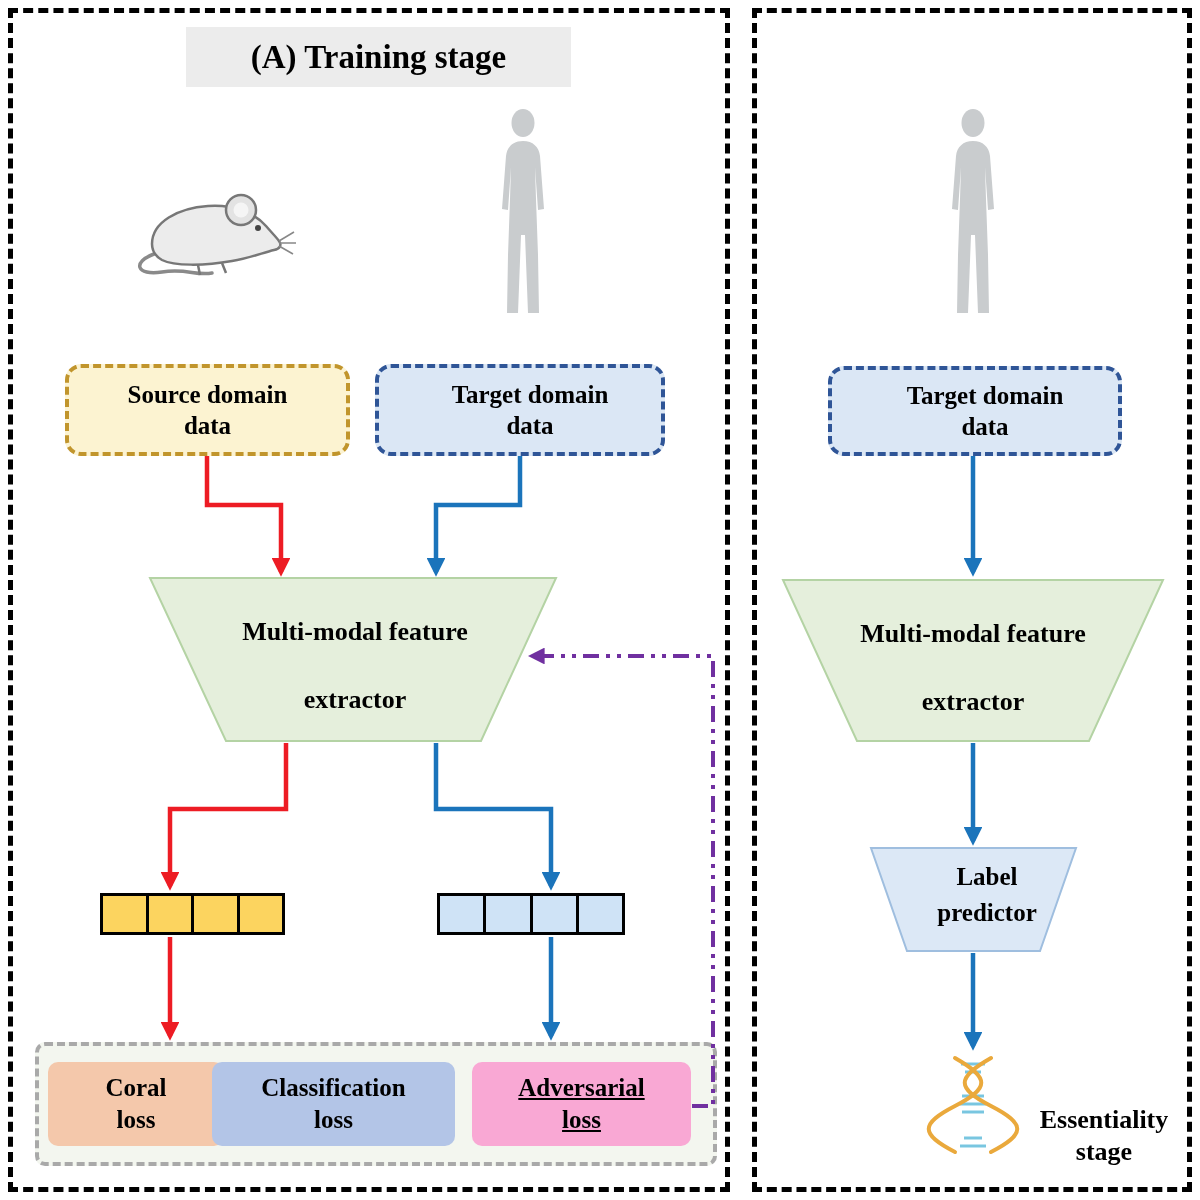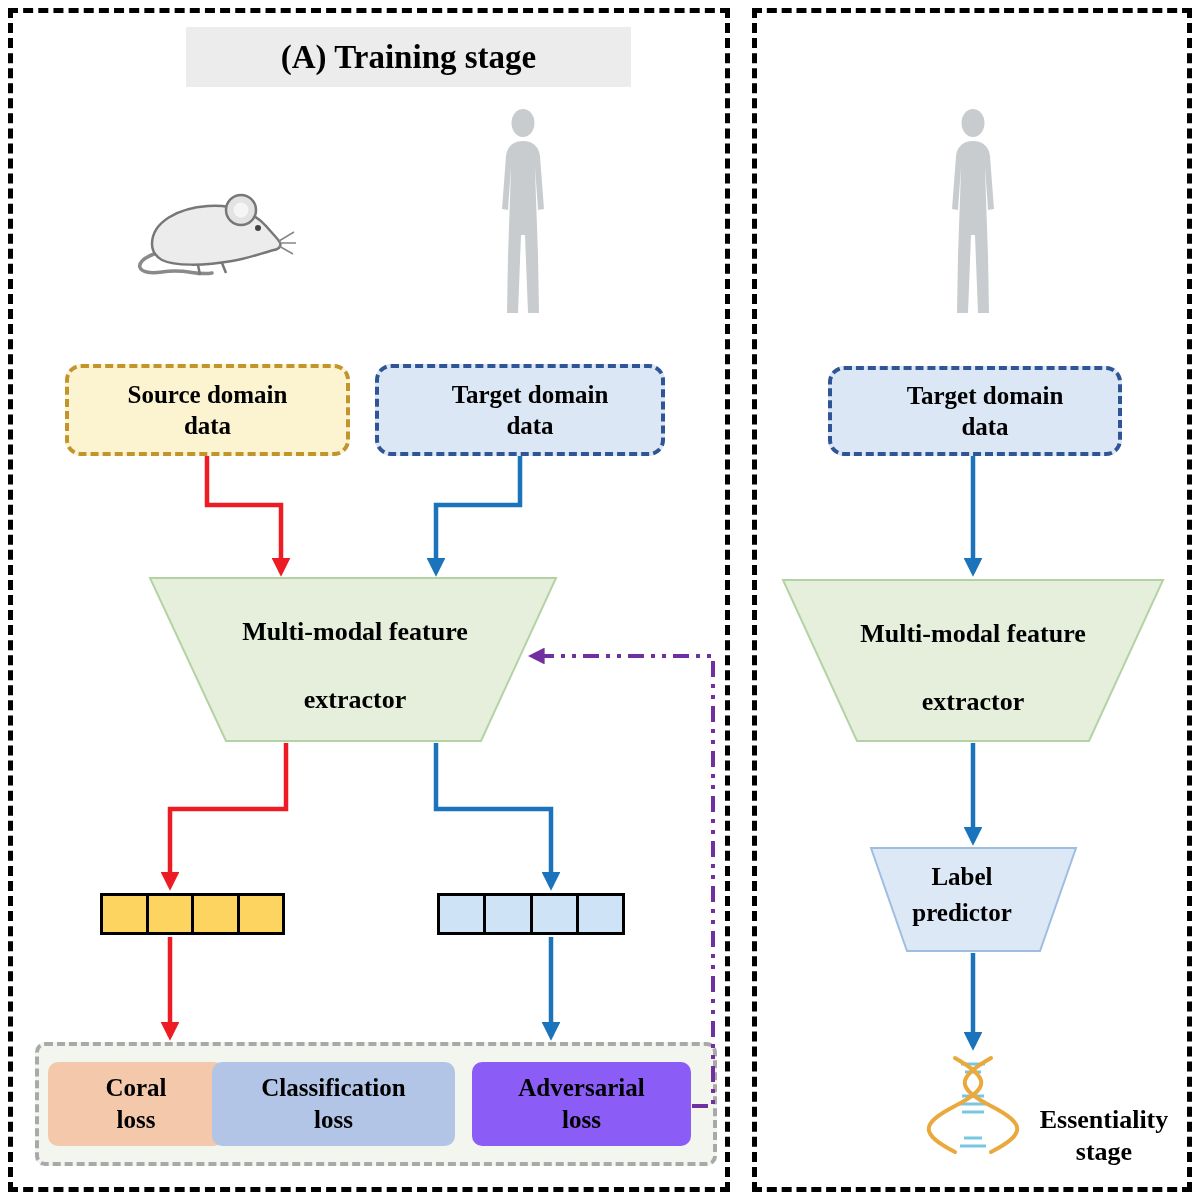--- a/index.html
+++ b/index.html
@@ -29,21 +29,21 @@
   .bar.yellow .cell { background: #fcd45f; }
   .bar.blue .cell { background: #cfe3f6; }
 
   .loss-container { position: absolute; box-sizing: border-box; border: 4px dashed #a9a9a9;
                     border-radius: 10px; background: #f3f6ef; }
   .loss-box { position: absolute; border-radius: 10px; display: flex; flex-direction: column;
               align-items: center; justify-content: center; font-weight: bold; font-size: 25px;
               line-height: 1.3; color: #000; text-align: center; }
   .loss-box.coral { background: #f4c8ab; }
   .loss-box.classification { background: #b3c5e7; }
-  .loss-box.adversarial { background: #8b5cf6; }
+  .loss-box.adversarial { background: #f9a8d4; text-decoration: underline; }
 
   .output-label { position: absolute; text-align: center; font-weight: bold; font-size: 26px;
                   line-height: 32px; color: #000; display: flex; flex-direction: column; }
 </style>
 </head>
 <body>
 
 <div class="canvas">
 
   <div class="panel" style="left:8px; top:8px; width:722px; height:1184px;"></div>
@@ -131,21 +131,21 @@
     <div class="cell"></div>
     <div class="cell"></div>
   </div>
   <div class="bar blue" style="left:437px; top:893px; width:188px; height:42px;">
     <div class="cell"></div>
     <div class="cell"></div>
     <div class="cell"></div>
     <div class="cell"></div>
   </div>
 
-  <div class="stage-title" style="left:186px; top:27px; width:445px; height:60px; line-height:60px; font-size:33px;">(A) Training stage</div>
+  <div class="stage-title" style="left:186px; top:27px; width:385px; height:60px; line-height:60px; font-size:33px;">(A) Training stage</div>
 
   <div class="databox yellow" style="left:65px; top:340px; width:285px; height:92px;">
     <span>Source domain</span>
     <span>data</span>
   </div>
   <div class="databox blue" style="left:375px; top:340px; width:290px; height:92px;">
     <span>Target domain</span>
     <span>data</span>
   </div>
   <div class="databox blue" style="left:828px; top:342px; width:294px; height:90px;">
@@ -154,21 +154,21 @@
   </div>
 
   <div class="shape-label big" style="left:190px; top:614px; width:330px;">
     <span>Multi-modal feature</span>
     <span>extractor</span>
   </div>
   <div class="shape-label big" style="left:798px; top:616px; width:350px;">
     <span>Multi-modal feature</span>
     <span>extractor</span>
   </div>
-  <div class="shape-label small" style="left:874px; top:862px; width:176px;justify-content:flex-end;">
+  <div class="shape-label small" style="left:899px; top:862px; width:176px;justify-content:flex-end;">
     <span>Label</span>
     <span>predictor</span>
   </div>
 
   <div class="output-label" style="left:1028px; top:1086px; width:152px;margin-top:18px;">
     <span>Essentiality</span>
     <span>stage</span>
   </div>
 
 </div>

